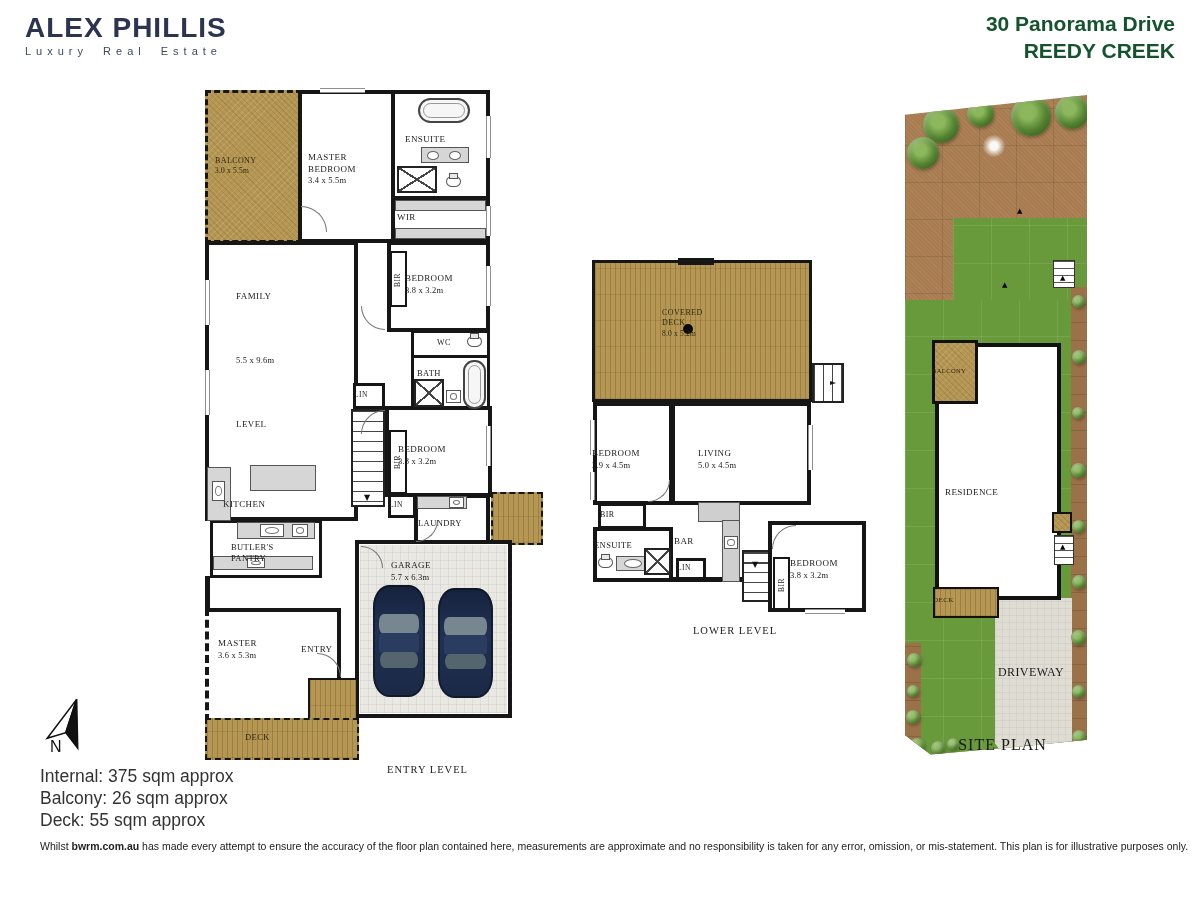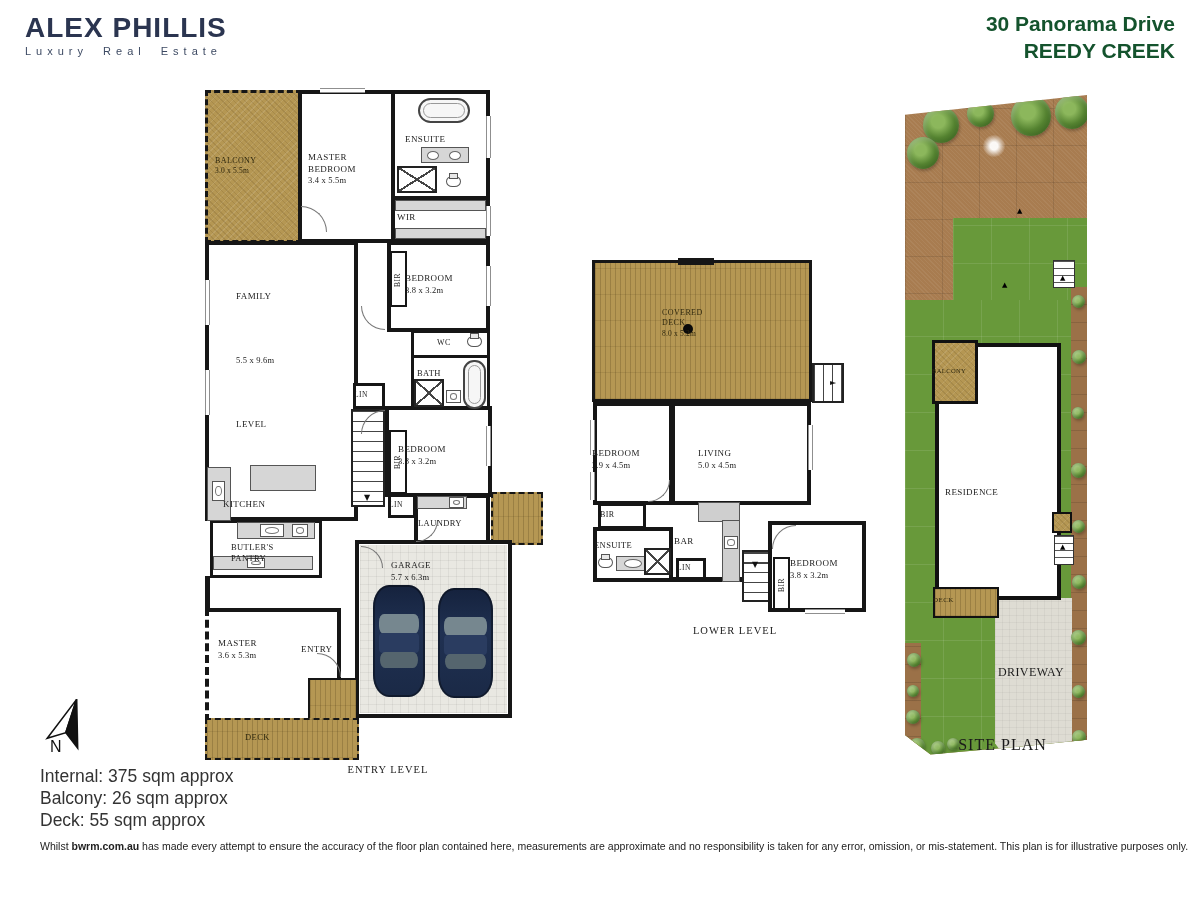--- a/index.html
+++ b/index.html
@@ -232,21 +232,21 @@
   <div class="lbl" style="left:186px; top:472px; width:92px;">
     <div>GARAGE</div>
     <div class="dims">5.7 x 6.3m</div>
   </div>
   <div class="lbl" style="left:13px; top:550px; width:75px;">
     <div>MASTER</div>
     <div class="dims">3.6 x 5.3m</div>
   </div>
   <div class="lbl" style="left:96px; top:556px; width:55px;">ENTRY</div>
   <div class="lbl onwood" style="left:40px; top:644px; width:70px; font-size:8.5px;">DECK</div>
-  <div class="caption" style="left:103px; top:676px; width:160px;">ENTRY LEVEL</div>
+  <div class="caption" style="left:103px; top:676px; width:160px;text-align:right;">ENTRY LEVEL</div>
 </div>
 
 <div class="plan" style="left:590px; top:260px; width:292px; height:390px;">
 
   <div class="room b3 wood" style="left:2px; top:0px; width:220px; height:142px;"></div>
   <div class="wall" style="left:88px; top:-2px; width:36px; height:7px;"></div>
   <div style="position:absolute; left:93px; top:64px; width:10px; height:10px; border-radius:50%; background:#0a0a0a;"></div>
   <div class="stairs stairsH b2" style="left:222px; top:103px; width:32px; height:40px;"></div>
   <div class="arrow" style="left:240px; top:118px;">►</div>
 

